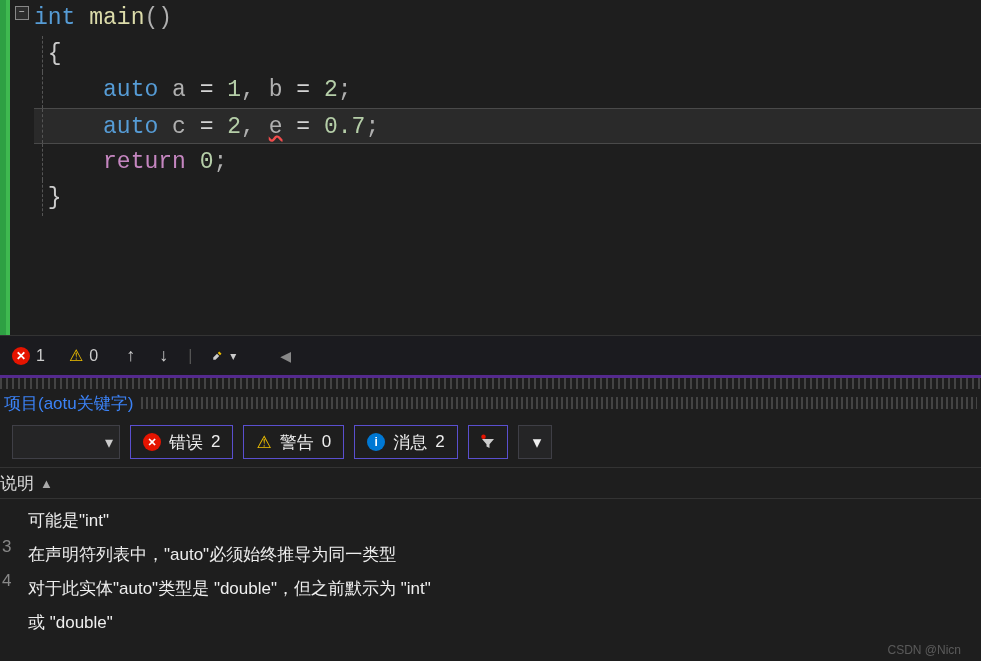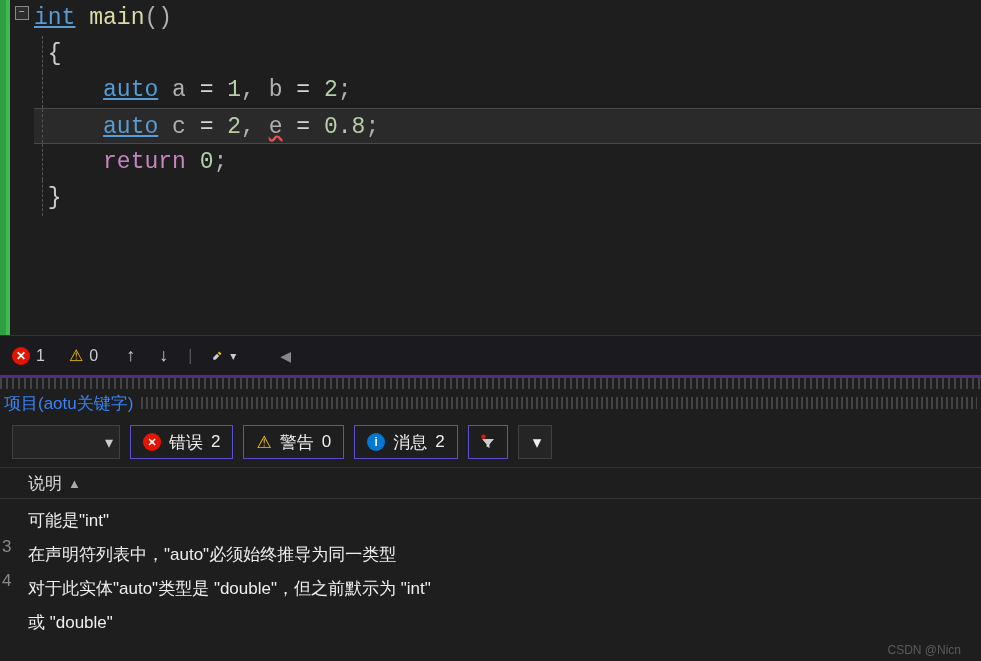--- a/index.html
+++ b/index.html
@@ -66,21 +66,21 @@
     top: 0;
     bottom: 0;
     border-left: 1px dashed #555;
   }
   .highlight-line {
     background: #2a2a2a;
     border-top: 1px solid #4a4a4a;
     border-bottom: 1px solid #4a4a4a;
     width: 981px;
   }
-  .tok-type { color: #569cd6; text-decoration: underline; }
+  .tok-type { color: #569cd6; }
   .tok-func { color: #dcdcaa; }
   .tok-punct { color: #b0b0b0; }
   .tok-brace { color: #cccccc; }
   .tok-var-gray { color: #b0b0b0; }
   .tok-num { color: #b5cea8; }
   .tok-keyword { color: #c586c0; }
   .squiggle {
     text-decoration: underline wavy #f14c4c;
     text-decoration-skip-ink: none;
   }
@@ -204,21 +204,20 @@
   }
 
   .table-head {
     height: 32px;
     border-top: 1px solid #333;
     border-bottom: 1px solid #333;
     display: flex;
     align-items: center;
     font-size: 17px;
     color: #ddd;
-    padding-left: 28px;
   }
   .table-head .sort-arrow { color: #aaa; margin-left: 6px; font-size: 13px; }
   .msg-list {
     flex: 1;
     font-size: 17px;
     color: #eee;
     padding: 4px 0;
   }
   .msg-row {
     height: 34px;
@@ -247,21 +246,21 @@
 <div class="editor-area">
   <div class="green-bar"></div>
   <div class="green-bar-light"></div>
   <div class="gutter">
     <div class="fold-btn">−</div>
   </div>
   <div class="code-lines">
     <div class="code-line"><span class="tok-type">int</span> <span class="tok-func">main</span><span class="tok-punct">(</span><span class="tok-punct">)</span></div>
     <div class="code-line nested"> <span class="tok-brace">{</span></div>
     <div class="code-line nested"><span>    </span> <span class="tok-type">auto</span> <span class="tok-var-gray">a</span><span> = </span><span class="tok-num">1</span><span class="tok-punct">,</span><span> </span><span class="tok-var-gray">b</span><span> = </span><span class="tok-num">2</span><span class="tok-punct">;</span></div>
-    <div class="code-line nested highlight-line"><span>    </span> <span class="tok-type">auto</span> <span class="tok-var-gray">c</span><span> = </span><span class="tok-num">2</span><span class="tok-punct">,</span><span> </span><span class="tok-var-gray squiggle">e</span><span> = </span><span class="tok-num">0.8</span><span class="tok-punct">;</span></div>
+    <div class="code-line nested highlight-line"><span>    </span> <span class="tok-type">auto</span> <span class="tok-var-gray">c</span><span> = </span><span class="tok-num">2</span><span class="tok-punct">,</span><span> </span><span class="tok-var-gray squiggle">e</span><span> = </span><span class="tok-num">0.7</span><span class="tok-punct">;</span></div>
     <div class="code-line nested"><span>    </span> <span class="tok-keyword">return</span><span> </span><span class="tok-num">0</span><span class="tok-punct">;</span></div>
     <div class="code-line nested"> <span class="tok-brace">}</span></div>
   </div>
 </div>
 
 <div class="status-bar">
   <div class="status-item">
     <span class="status-icon-err">✕</span>
     <span>1</span>
   </div>

